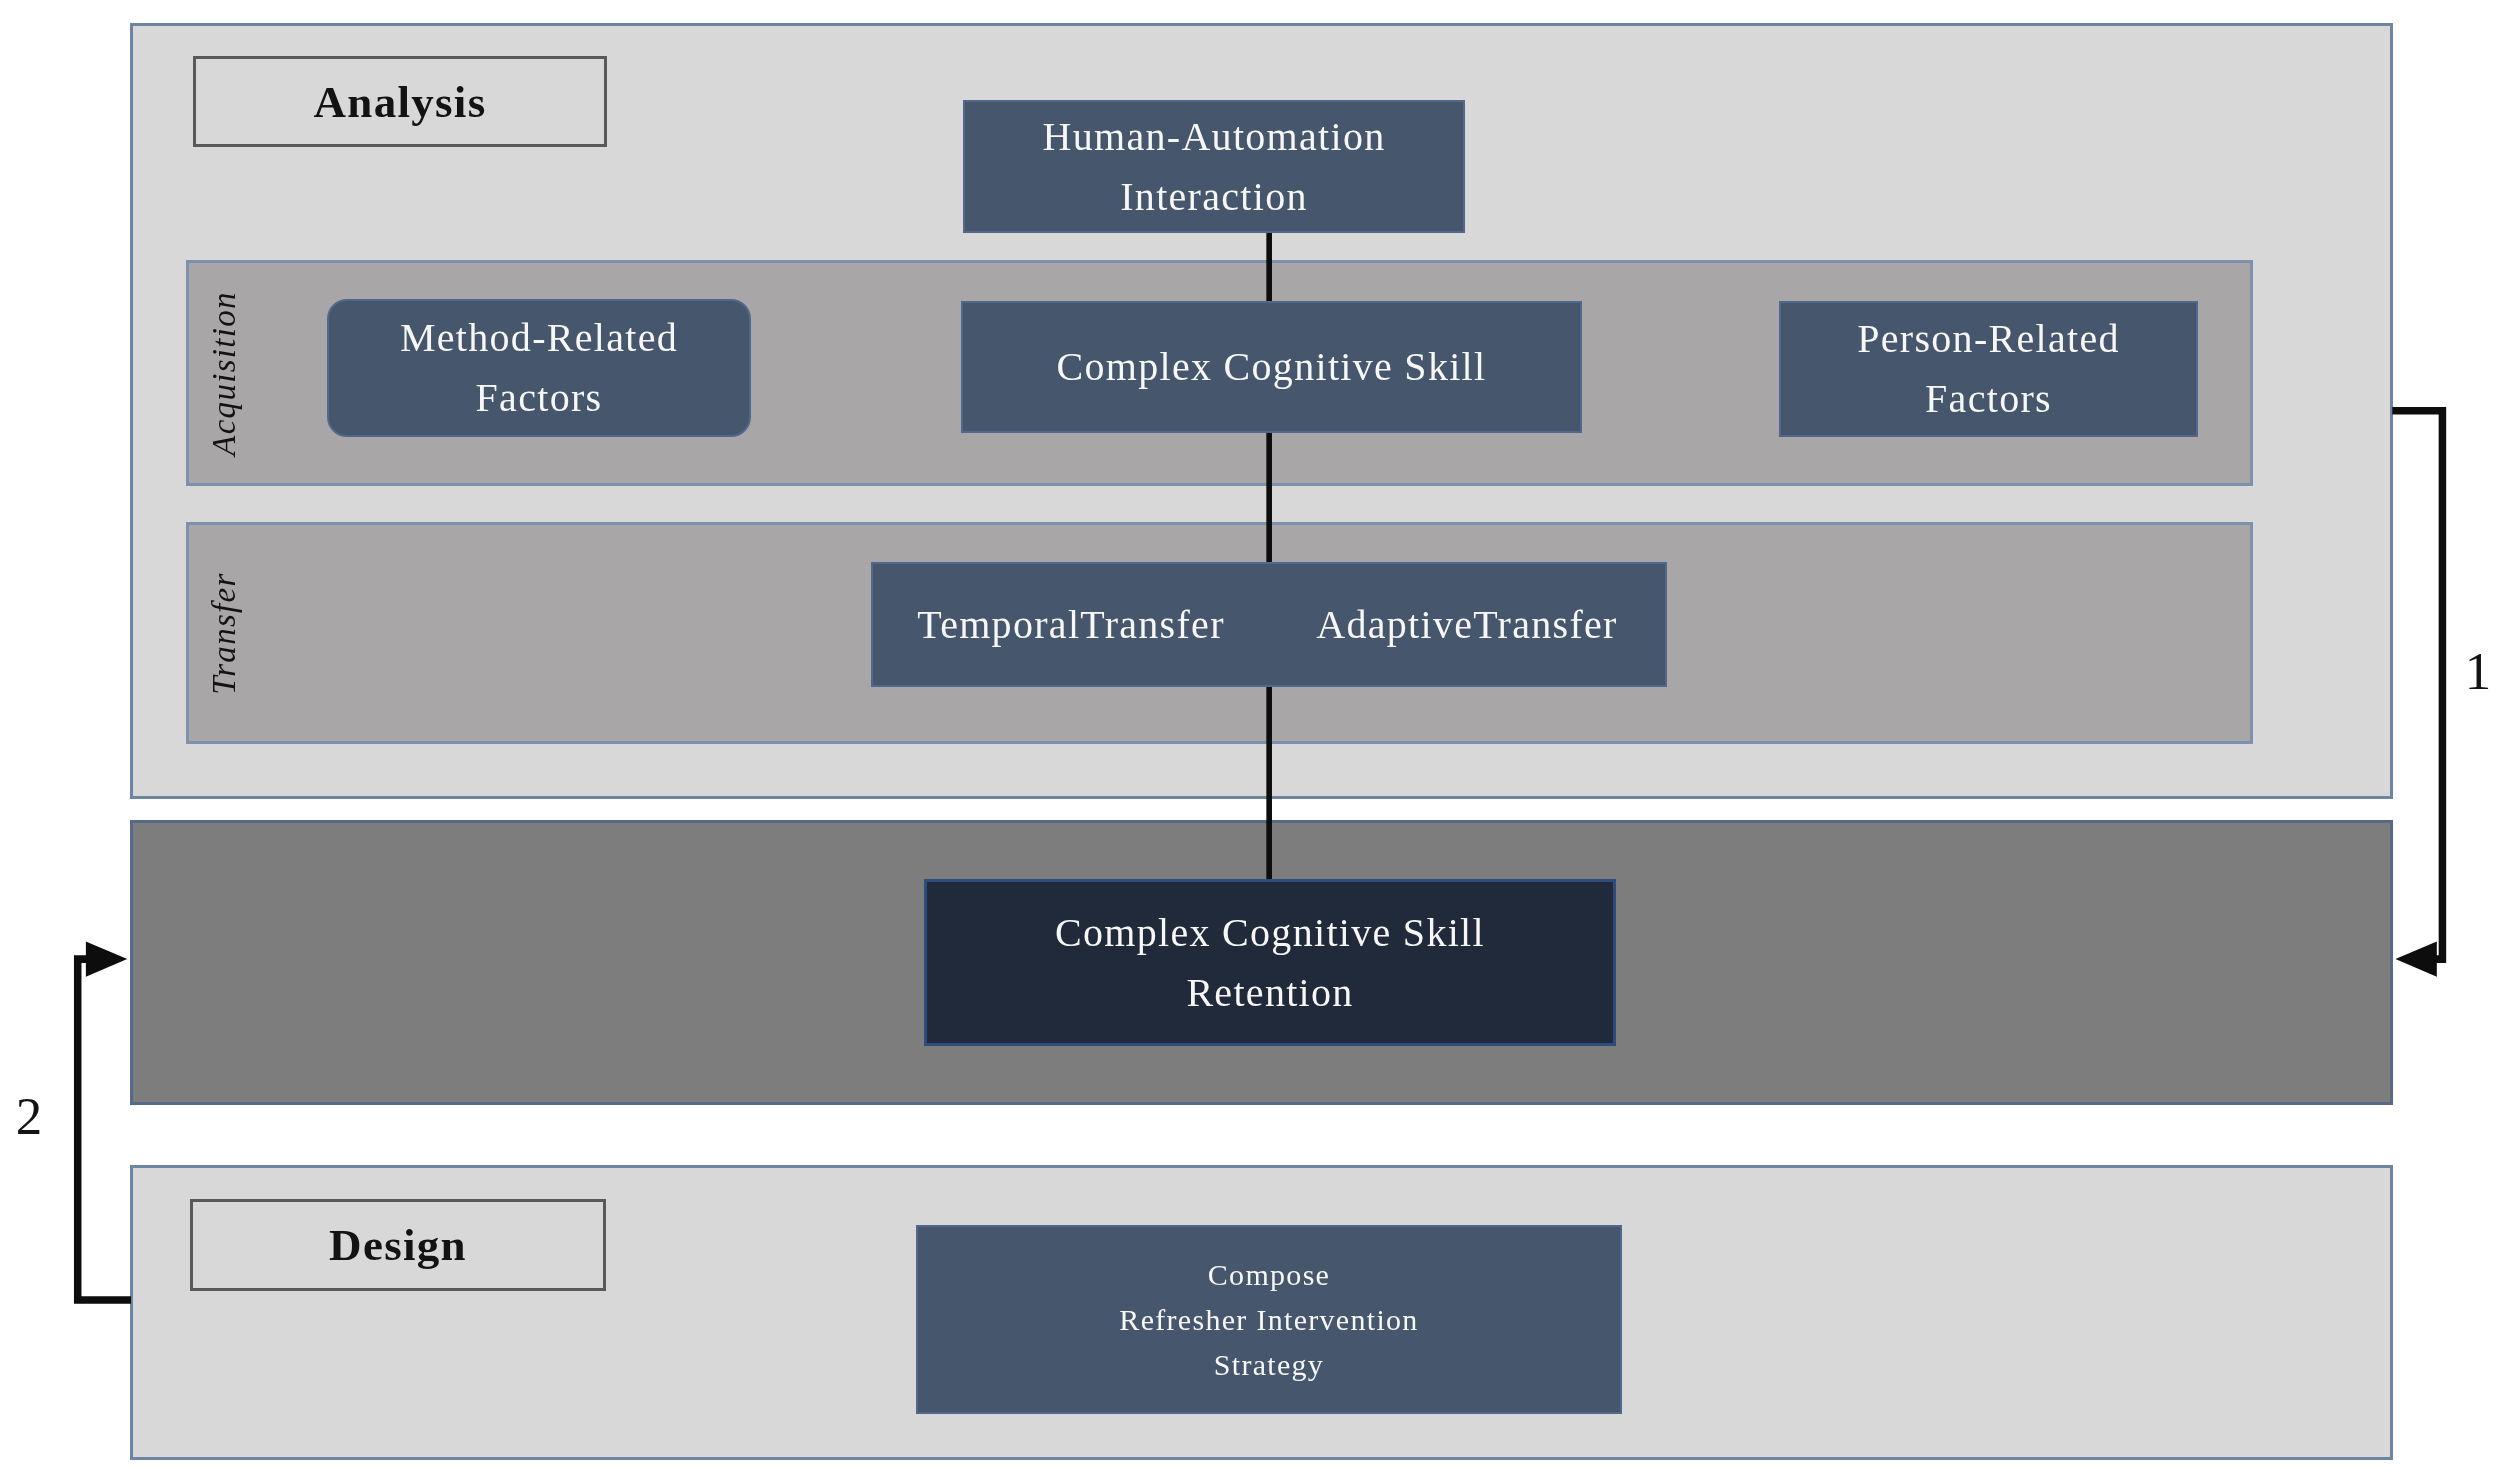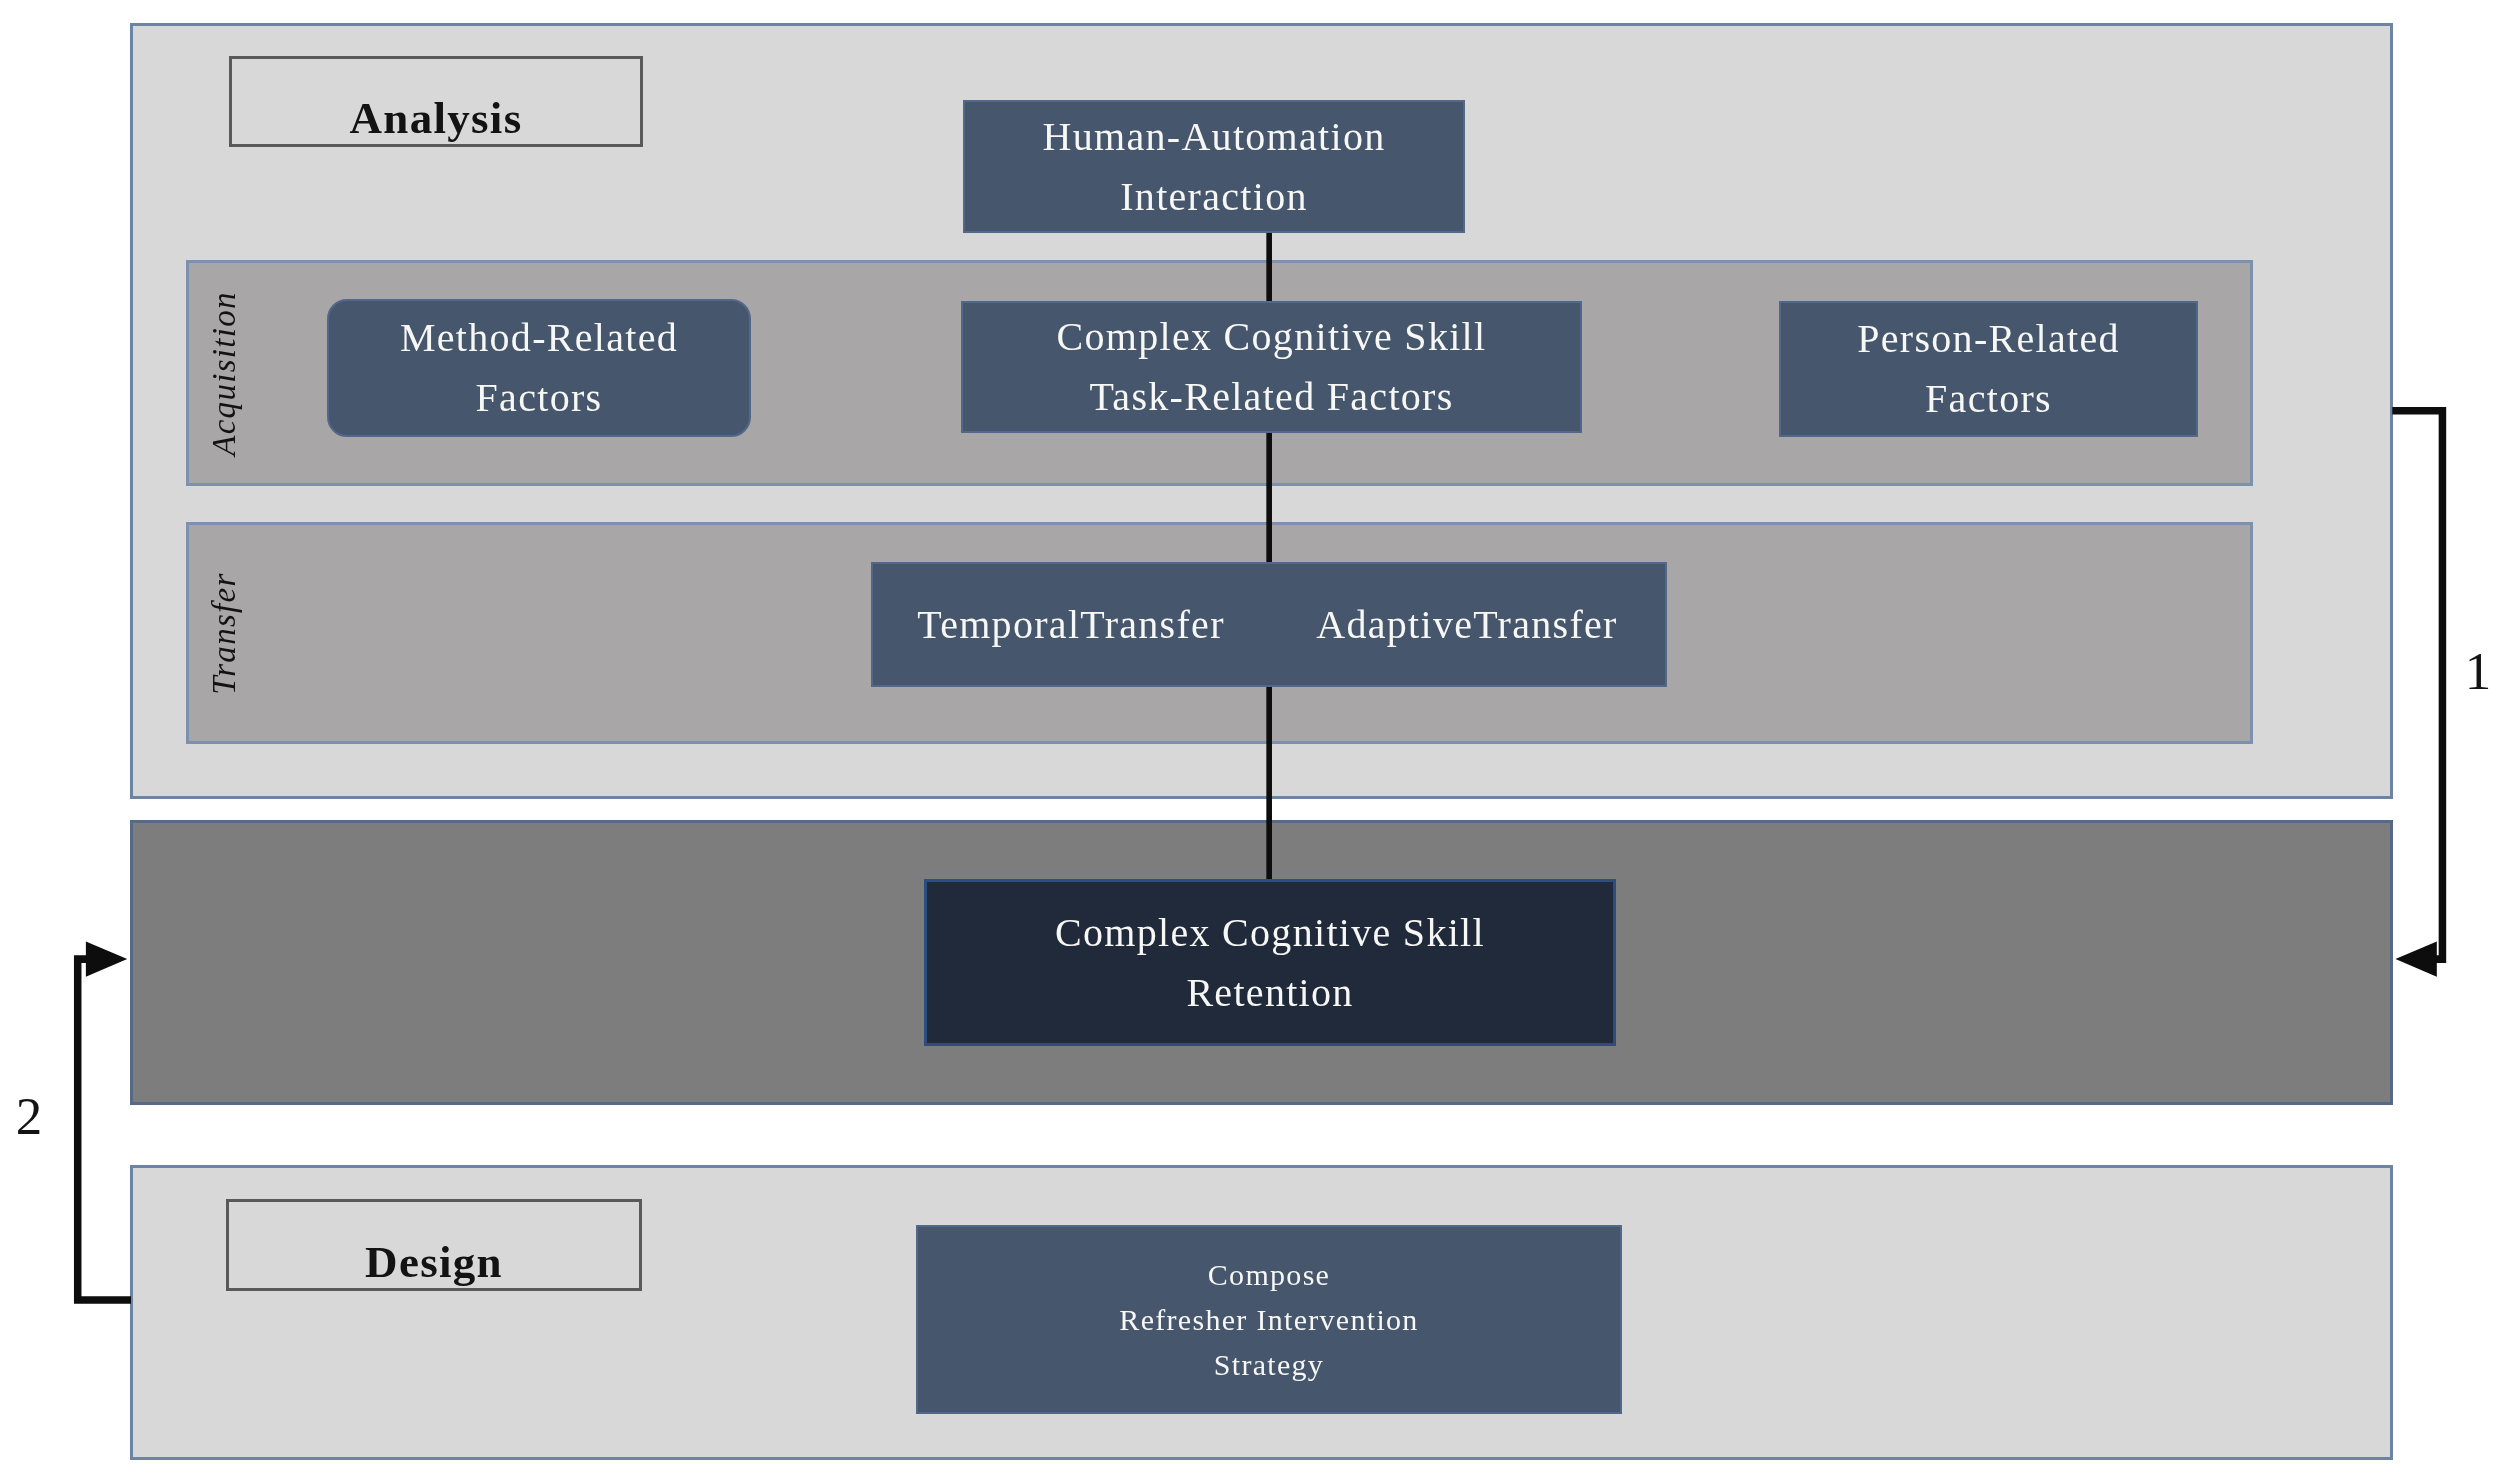--- a/index.html
+++ b/index.html
@@ -32,24 +32,23 @@
     background: var(--band-fill);
     border: 3.8px solid var(--band-border);
     z-index: 1;
   }
 
   
   .header-box {
     border: 3.1px solid var(--label-box-border);
     background: transparent;
     display: flex;
-    align-items: flex-end;
+    align-items: center;
     justify-content: center;
     z-index: 3;
-    margin-left: 36px;
   }
   .header-box span {
     font-size: 45px;
     font-weight: bold;
     letter-spacing: 1.3px;
     color: var(--label-text);
   }
 
   
   .node-box {
@@ -169,21 +168,20 @@
     <span>Interaction</span>
   </div>
 
   <div class="abs node-box" style="left:327px; top:299px; width:424px; height:138px;border-radius:20px;">
     <span>Method-Related</span>
     <span>Factors</span>
   </div>
 
   <div class="abs node-box" style="left:961px; top:301px; width:621px; height:132px;">
     <span>Complex Cognitive Skill</span>
-    <span>Task-Related Factors</span>
   </div>
 
   <div class="abs node-box" style="left:1779px; top:301px; width:419px; height:136px;">
     <span>Person-Related</span>
     <span>Factors</span>
   </div>
 
   <div class="abs node-box split-box" style="left:871px; top:562px; width:796px; height:125px;">
     <div class="half">
       <span>Temporal</span>

